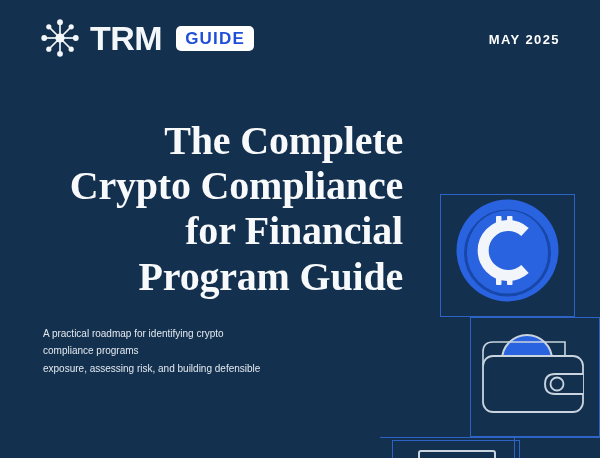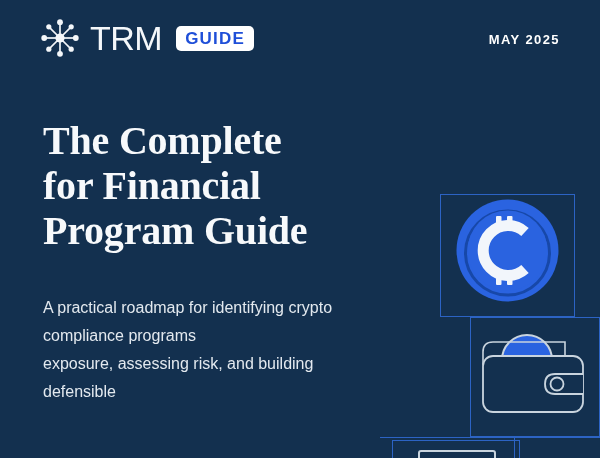--- a/index.html
+++ b/index.html
@@ -79,21 +79,21 @@
   }
 
   .logo-mark {
     width: 40px;
     height: 40px;
     display: block;
   }
 
   .wordmark {
     font-family: "Liberation Sans", sans-serif;
-    font-weight: normal;
+    font-weight: bold;
     font-size: 34px;
     letter-spacing: -0.5px;
     color: #f4f7fa;
     line-height: 1;
   }
 
   .guide-badge {
     background: #ffffff;
     color: #1f4fd8;
     font-size: 17px;
@@ -125,26 +125,26 @@
 
   .hero-title {
     font-family: "Liberation Serif", serif;
     font-weight: bold;
     font-size: 40px;
     line-height: 1.13;
     color: #f7f9fb;
     letter-spacing: -0.2px;
   }
 
-  .hero-title .tl { display: block; white-space: nowrap; }
+  .hero-title .tl { display: block; white-space: nowrap; text-align: right; }
 
   .hero-sub {
-    margin-top: 40px;
+    margin-top: 26px;
     font-family: "Liberation Sans", sans-serif;
-    font-size: 16px;
+    font-size: 10px;
     line-height: 1.75;
     color: #e3e9ef;
     width: 330px;
   }
 
   .hero-sub .sl { display: block; }
 
   
   .coin-art {
     position: absolute;
@@ -208,20 +208,21 @@
       <span class="wordmark">TRM</span>
       <span class="guide-badge">GUIDE</span>
     </div>
 
     <div class="issue-date">MAY 2025</div>
   </div>
 
   <div class="hero">
     <h1 class="hero-title">
       <span class="tl">The Complete</span>
+      <span class="tl">Crypto Compliance</span>
       <span class="tl">for Financial</span>
       <span class="tl">Program Guide</span>
     </h1>
 
     <p class="hero-sub">
       <span class="sl">A practical roadmap for identifying crypto</span>
       <span class="sl">compliance programs</span>
       <span class="sl">exposure, assessing risk, and building defensible</span>
     </p>
   </div>

